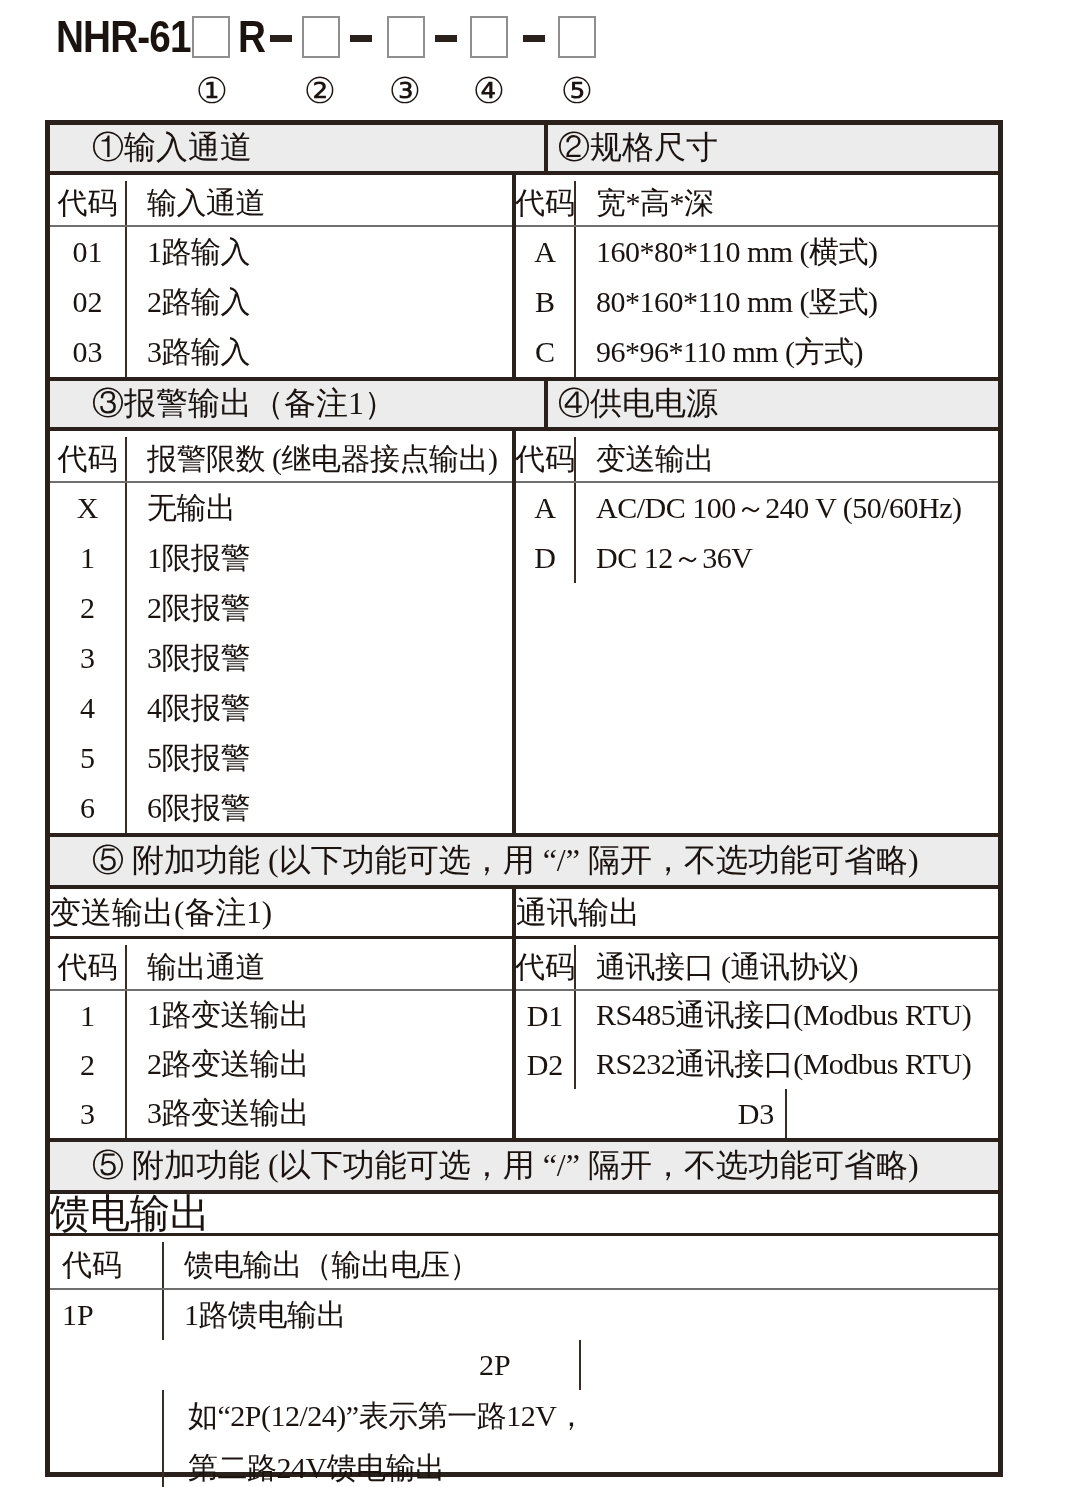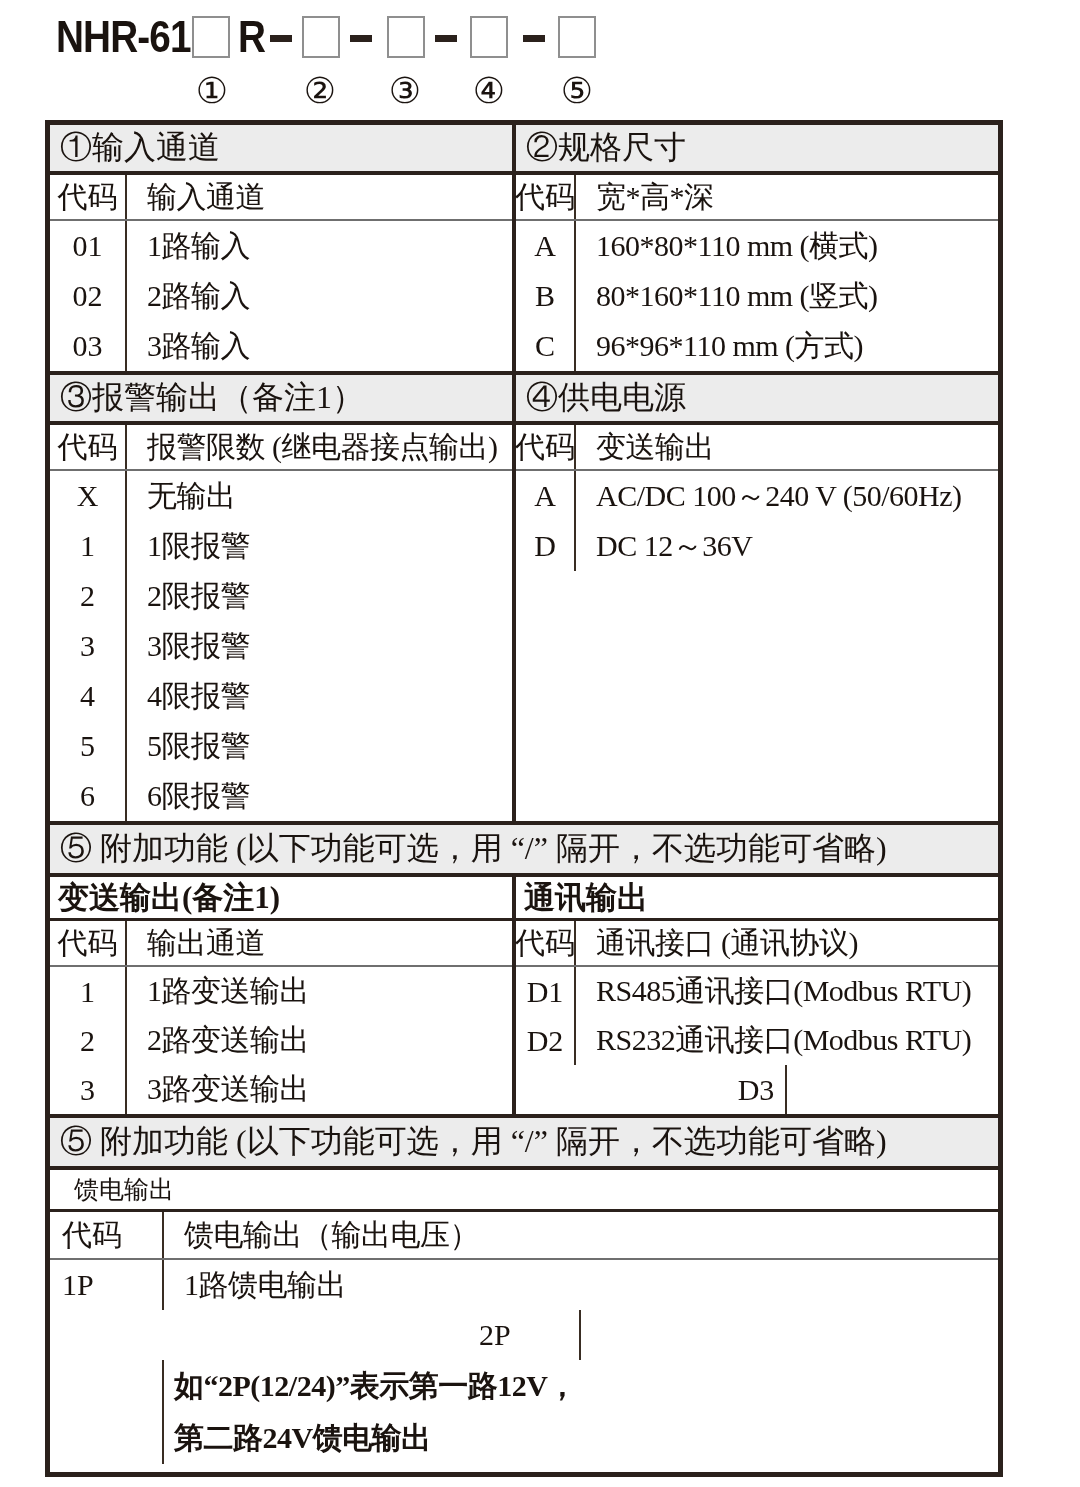--- a/index.html
+++ b/index.html
@@ -47,52 +47,52 @@
 
   
   .order-table{
     position:absolute;left:45px;top:120px;width:958px;height:1357px;
     border:5px solid var(--dark);background:#fff;
   }
   .band{display:flex;border-bottom:4px solid var(--dark);}
   .band.no-split{display:block;}
   .half-l{width:466px;border-right:4px solid var(--dark);flex:none;}
   .half-r{flex:1;min-width:0;}
-  .title-band{background:var(--bar);}
+  .title-band{background:var(--bar);padding-left:32px;}
   .title-cell{
     height:46px;display:flex;align-items:center;padding-left:10px;
     font-size:32px;white-space:nowrap;
   }
   .title-cell.tall{height:48px;text-align:right;}
   .sub-row{
-    height:44px;display:flex;align-items:center;padding-left:8px;
-    border-bottom:3px solid var(--dark);font-size:31px;white-space:nowrap;font-weight:bold;
-  }
-  .hdr-row{display:flex;height:46px;border-bottom:2px solid var(--thin);}
+    height:50px;display:flex;align-items:center;
+    border-bottom:3px solid var(--dark);font-size:31px;white-space:nowrap;
+  }
+  .hdr-row{display:flex;height:46px;border-bottom:2px solid var(--thin);margin-top:6px;}
   .data-row{display:flex;height:50px;justify-content:center;}
   .data-row.h49{height:49px;}
   .code-col{
     width:77px;flex:none;border-right:2px solid var(--codeline);
     display:flex;align-items:center;justify-content:center;
     font-size:30px;white-space:nowrap;
   }
   .half-r .code-col{width:60px;}
   .wide-code .code-col{width:114px;justify-content:flex-start;padding-left:12px;}
   .desc-col{
     flex:1;min-width:0;display:flex;align-items:center;padding-left:20px;
     font-size:30px;white-space:nowrap;letter-spacing:-0.5px;
   }
   .hdr-row .desc-col{font-size:30px;}
   .feed-row{
-    height:42px;display:flex;align-items:center;padding-left:24px;
-    border-bottom:3px solid var(--dark);font-size:25px;
+    height:42px;display:flex;align-items:center;padding-left:0;
+    border-bottom:3px solid var(--dark);font-size:40px;
   }
   .bot-hdr{height:48px;}
   .note-row{height:52px;}
-  .note-row .desc-col{padding-left:10px;font-weight:bold;}
+  .note-row .desc-col{padding-left:24px;}
 </style>
 </head>
 <body>
 
 <div class="model-line">
   <span class="model-prefix">NHR-61</span>
   <span class="code-box box-1"></span>
   <span class="model-fixed">R</span>
   <span class="hdash dash-1"></span>
   <span class="code-box box-2"></span>

